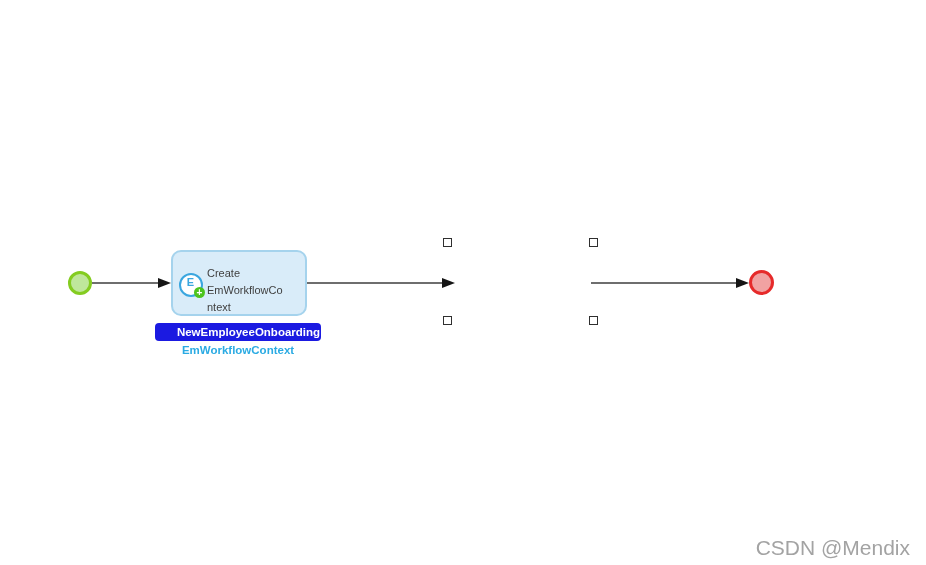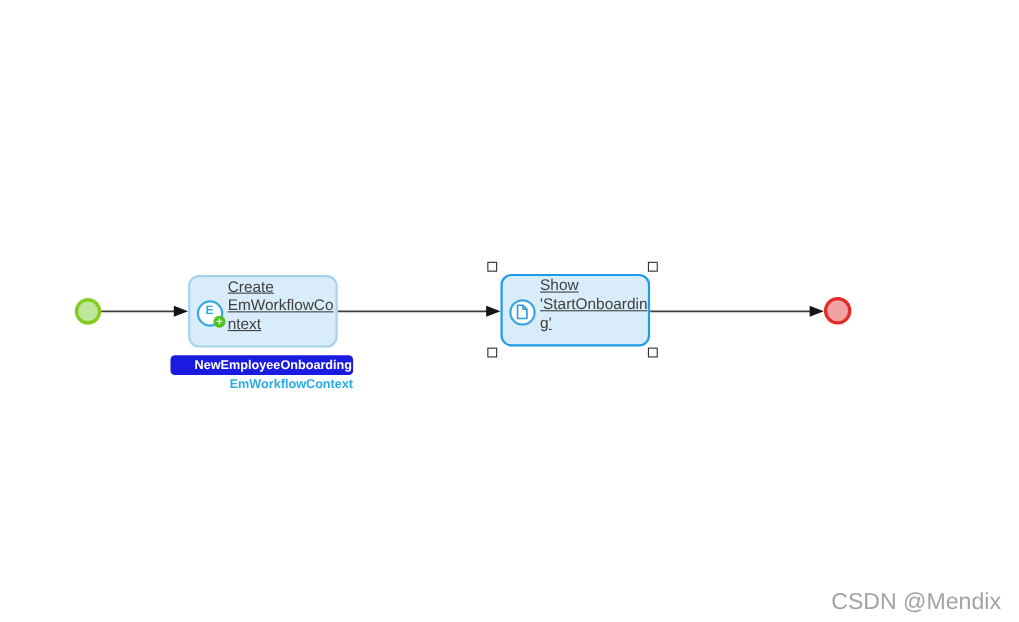--- a/index.html
+++ b/index.html
@@ -43,27 +43,26 @@
     width: 136px; height: 66px;
     box-sizing: border-box;
     background: #d9ecf9;
     border: 2px solid #a5d3ed;
     border-radius: 10px;
   }
   .activity.create { left: 171px; top: 250px; }
   .activity.show   { left: 455px; top: 249px; border: 2.5px solid #1e9ce8; }
   .act-caption {
     position: absolute;
-    left: 34px; top: 0;
+    left: 34px; top: 13px;
     width: 98px;
-    font-size: 14px;
+    font-size: 11px;
     line-height: 17px;
     color: #3f3f3f;
     white-space: pre-line;
-    text-decoration: underline;
   }
   .act-icon {
     position: absolute;
     left: 6px; top: 21px;
     width: 24px; height: 24px;
     box-sizing: border-box;
     background: #ffffff;
     border: 2.5px solid #3aa6df;
     border-radius: 50%;
   }
@@ -107,21 +106,21 @@
     text-align: center;
     padding-left: 21px;
   }
   .entity-name {
     position: absolute;
     left: 155px; top: 344px;
     width: 166px;
     color: #2babe3;
     font-size: 11.5px;
     font-weight: 600;
-    text-align: right;
+    text-align: center;
   }
   
   .handle {
     position: absolute;
     width: 9px; height: 9px;
     box-sizing: border-box;
     background: #ffffff;
     border: 1.5px solid #2f2f2f;
   }
   .h-tl { left: 443px; top: 238px; }
@@ -164,31 +163,20 @@
       <span class="plus-badge">+</span>
     </span>
     <span class="act-caption">Create
 EmWorkflowCo
 ntext</span>
   </div>
 
   <div class="entity-badge">NewEmployeeOnboarding</div>
   <div class="entity-name">EmWorkflowContext</div>
 
-  <div class="activity show">
-    <span class="act-icon">
-      <svg class="doc-glyph" width="13" height="15" viewBox="0 0 13 15" xmlns="http://www.w3.org/2000/svg">
-        <path d="M2.5 1.5 h5 l3.5 3.5 v8.5 h-8.5 z" fill="#ffffff" stroke="#2f9ad8" stroke-width="1.5" stroke-linejoin="round"></path>
-        <path d="M7.5 1.5 v3.5 h3.5" fill="none" stroke="#2f9ad8" stroke-width="1.5" stroke-linejoin="round"></path>
-      </svg>
-    </span>
-    <span class="act-caption">Show
-'StartOnboardin
-g'</span>
-  </div>
 
   <div class="handle h-tl"></div>
   <div class="handle h-tr"></div>
   <div class="handle h-bl"></div>
   <div class="handle h-br"></div>
 
   <div class="event end"></div>
 
   <div class="watermark">CSDN @Mendix</div>
 

